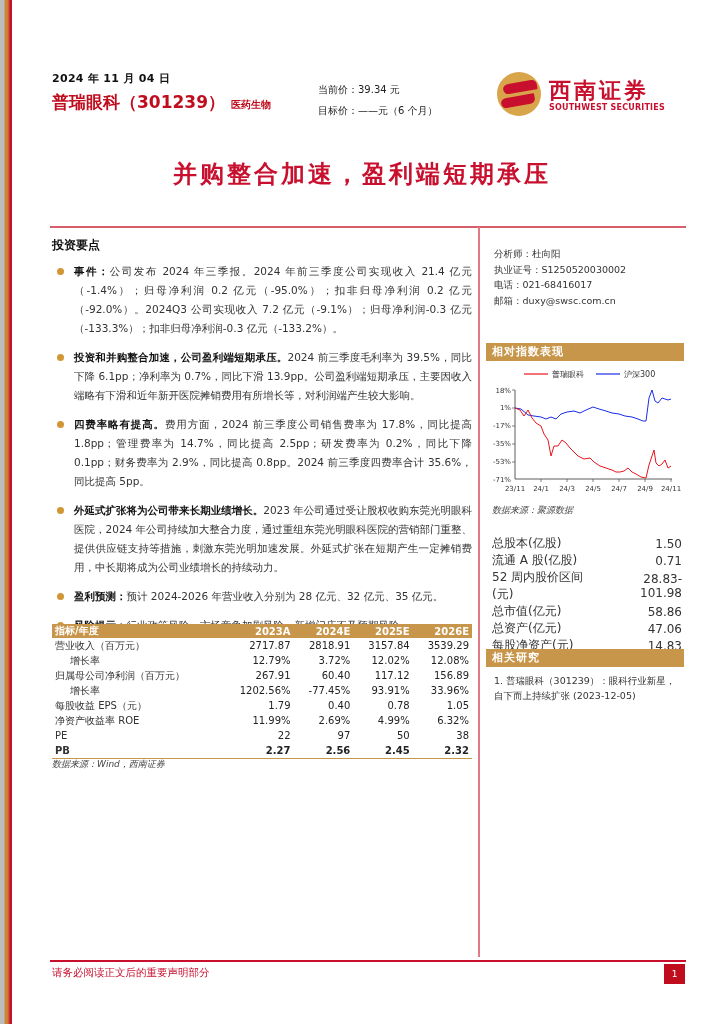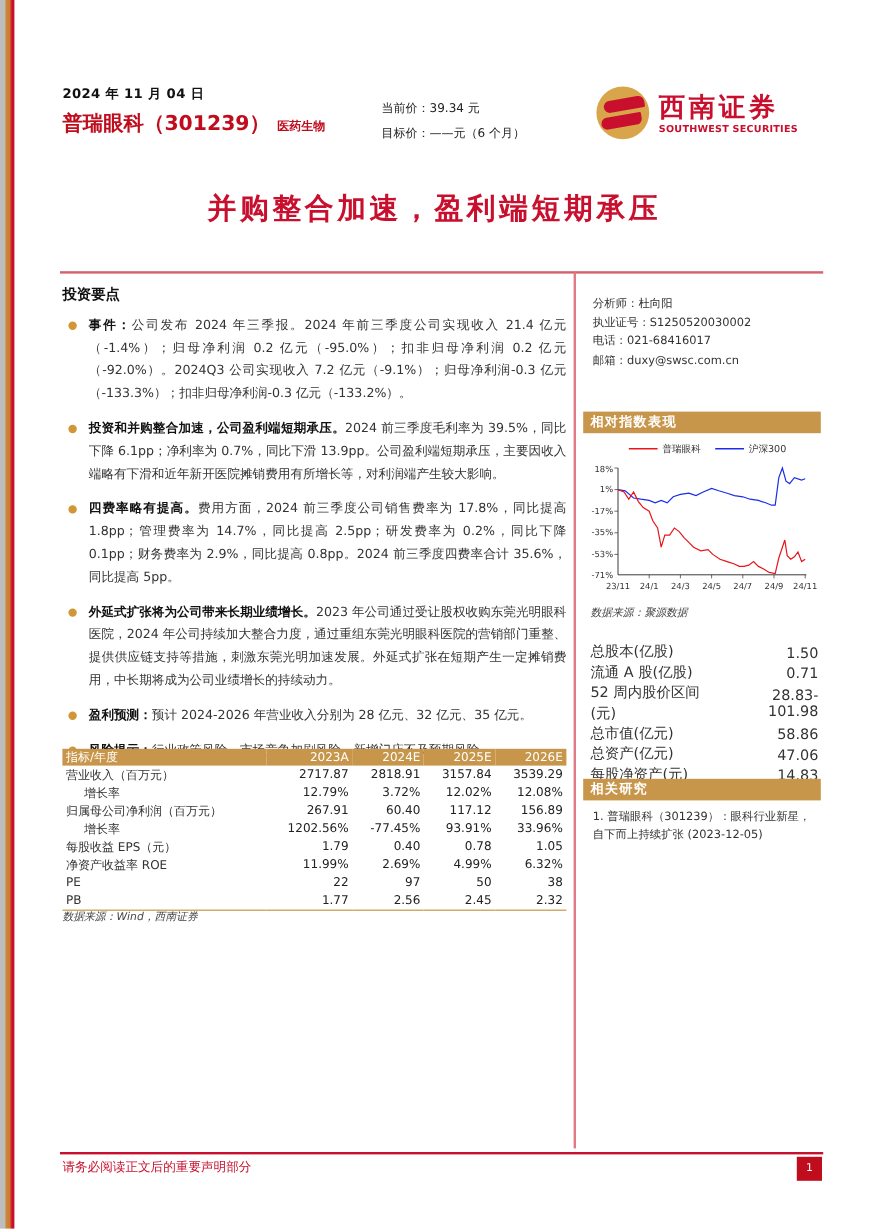--- a/index.html
+++ b/index.html
@@ -32,26 +32,26 @@
   .hr-red { position: absolute; left: 50px; top: 226px; width: 636px; height: 1.5px; background: #d5606b; }
   .vr-red { position: absolute; left: 478px; top: 227px; width: 1.5px; height: 730px; background: #e07a86; }
 
   .left-col { position: absolute; left: 52px; top: 237px; width: 420px; }
   .sec-title { font-size: 12px; font-weight: bold; color: #111; margin-bottom: 8px; }
   .bullet { position: relative; padding-left: 22px; font-size: 10.5px; line-height: 19px; color: #333; margin-bottom: 10px; text-align: justify; }
   .bullet .dot { position: absolute; left: 5px; top: 6px; width: 7px; height: 7px; border-radius: 50%; background: #d19636; }
   .bullet b { color: #111; }
 
   .fin-table { position: absolute; left: 52px; top: 624px; width: 420px; border-collapse: collapse; font-size: 10px; }
-  .fin-table th { background: #c8964a; color: #fff; font-weight: normal; height: 14px; padding: 0 3px; text-align: right; font-size: 10px; }
+  .fin-table th { background: #c8964a; color: #fff; font-weight: bold; height: 14px; padding: 0 3px; text-align: right; font-size: 10px; }
   .fin-table th:first-child { text-align: left; }
   .fin-table td { height: 15px; padding: 0 3px; text-align: right; color: #222; }
   .fin-table td:first-child { text-align: left; color: #333; }
   .fin-table td.indent { padding-left: 18px; }
-  .fin-table tr.last td { border-bottom: 1.5px solid #c8964a; }
+  .fin-table tr.last td { border-bottom: 1.5px solid #c8964a; font-weight: bold; }
   .src-left { position: absolute; left: 52px; top: 758px; font-size: 9px; font-style: italic; color: #444; }
 
   .right-col { position: absolute; left: 486px; width: 198px; }
   .r-head { background: #c8964a; color: #fff; font-size: 11px; font-weight: bold; height: 18px; line-height: 18px; padding-left: 6px; letter-spacing: 1px; width: 198px; }
   .analyst { font-size: 9.5px; color: #333; line-height: 15.5px; padding-left: 8px; margin-top: 8px; }
 
   .chart-wrap { position: absolute; left: 486px; top: 368px; width: 198px; height: 128px; }
   .src-right { position: absolute; left: 492px; top: 504px; font-size: 9px; font-style: italic; color: #444; }
 
   .basic-table { width: 190px; margin-left: 6px; margin-top: 5px; font-size: 12px; border-collapse: collapse; }
@@ -181,21 +181,21 @@
     </tr>
     <tr>
       <td>PE</td>
       <td>22</td>
       <td>97</td>
       <td>50</td>
       <td>38</td>
     </tr>
     <tr class="last">
       <td>PB</td>
-      <td>1.77</td>
+      <td>2.27</td>
       <td>2.56</td>
       <td>2.45</td>
       <td>2.32</td>
     </tr>
   </tbody>
 </table>
 <div class="src-left">数据来源：Wind，西南证券</div>
 
 <div class="right-col" style="top:238px;">
   <div class="analyst">

